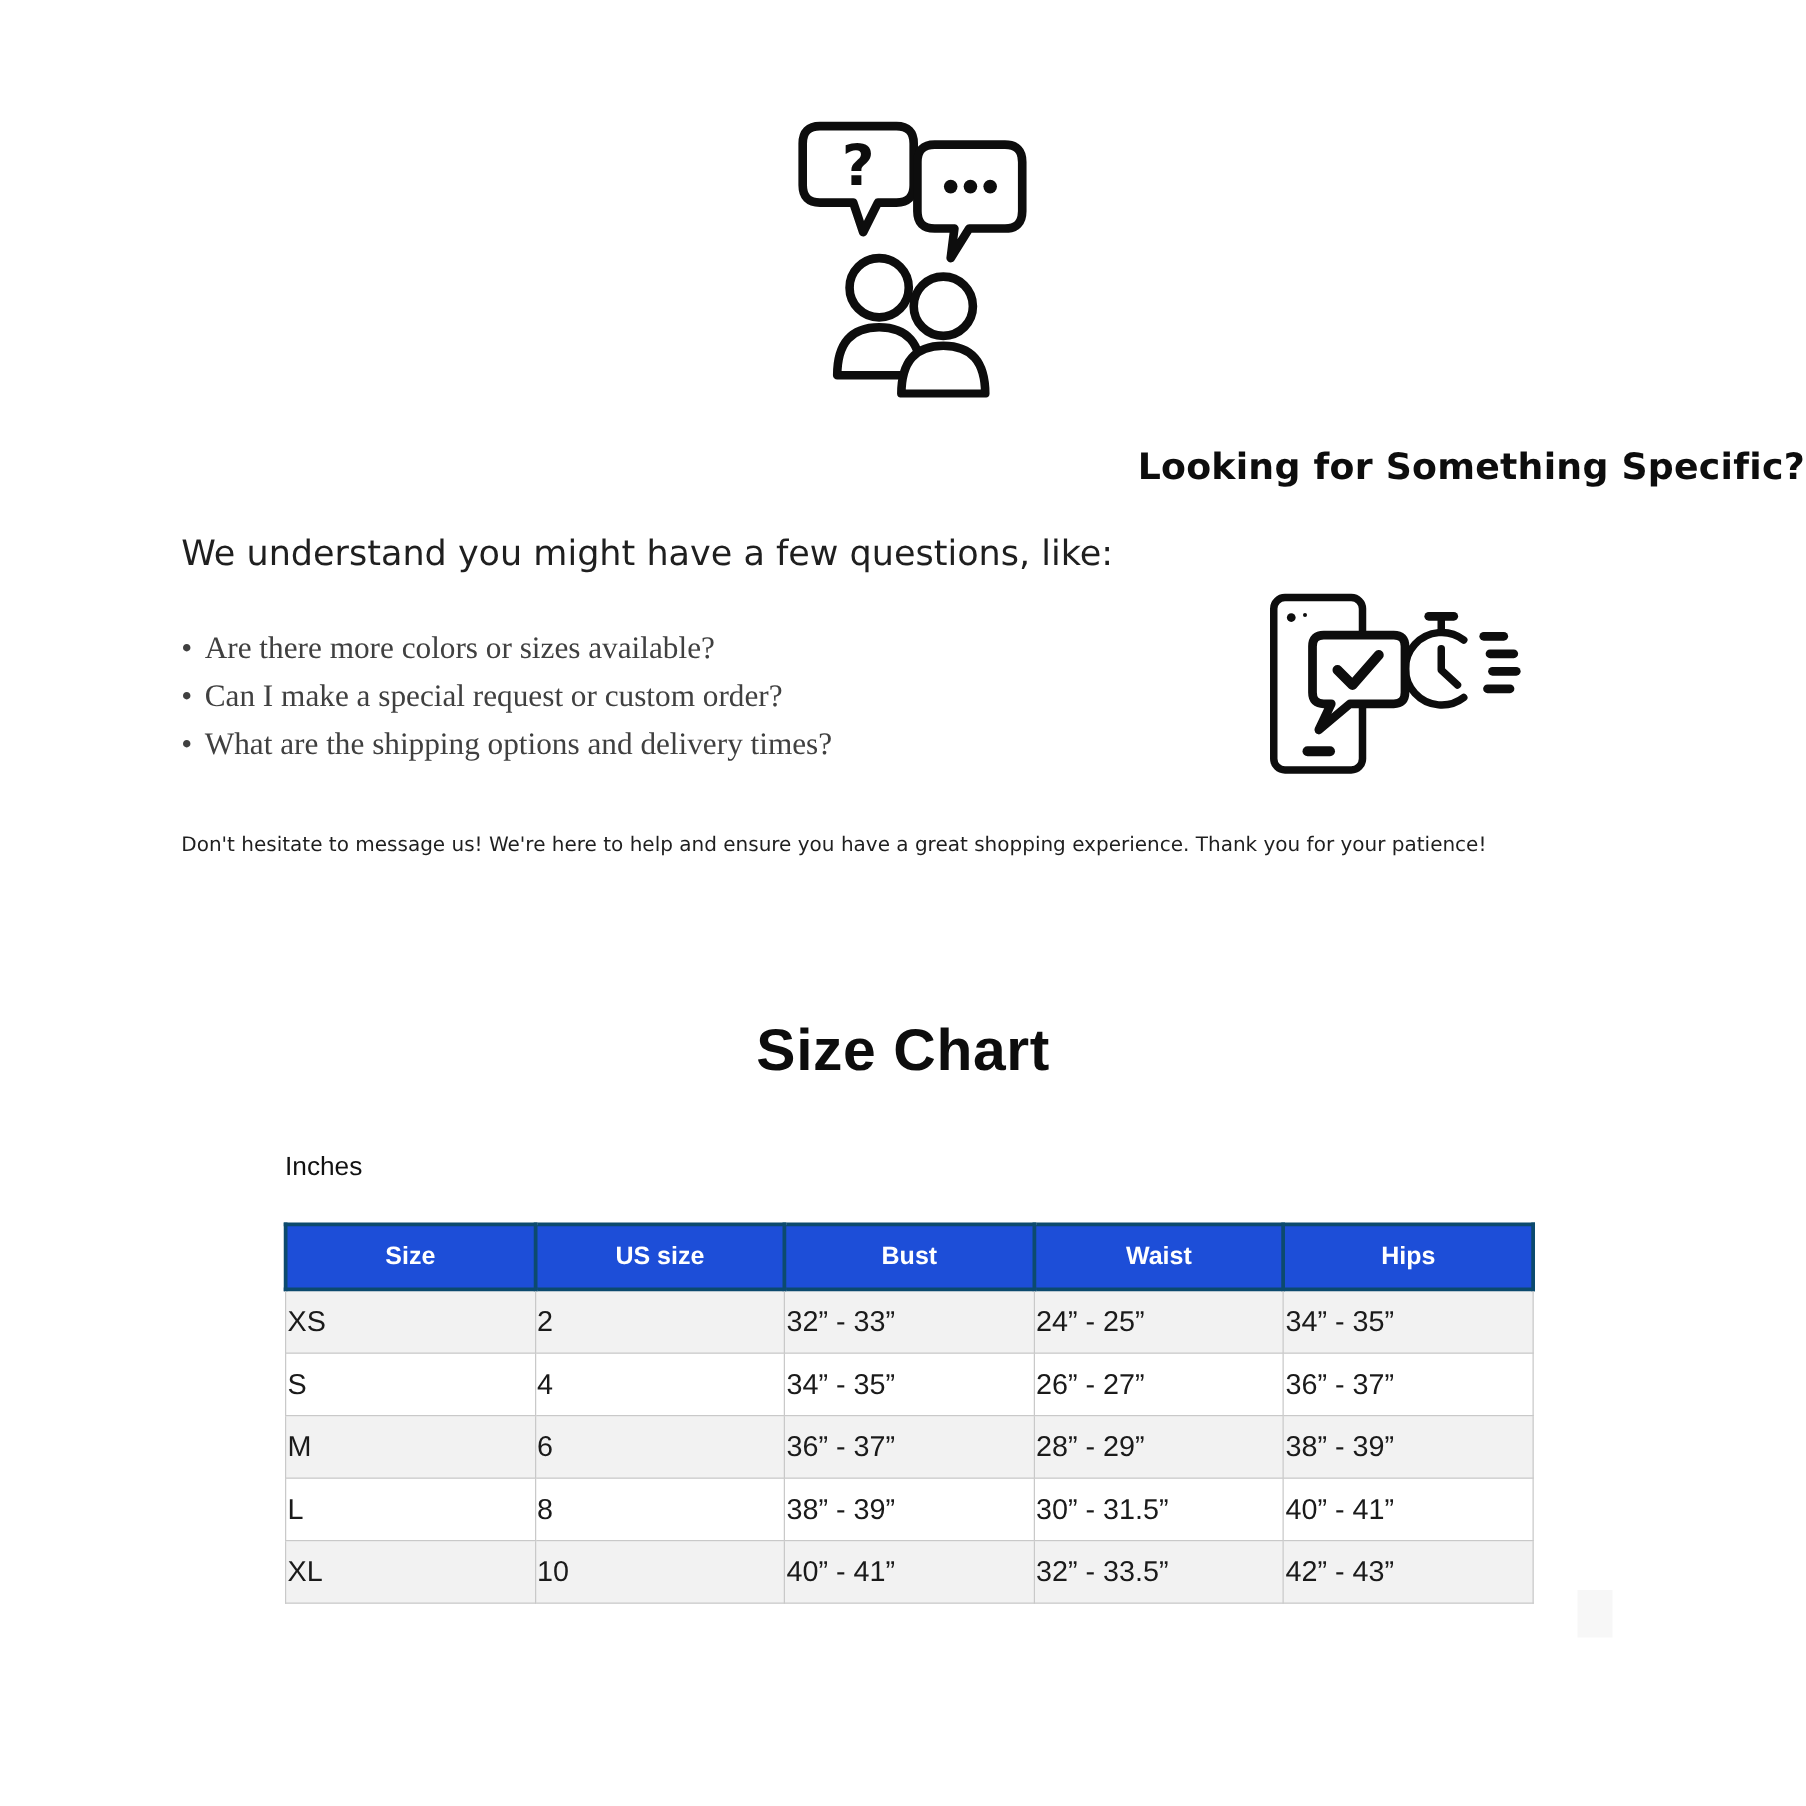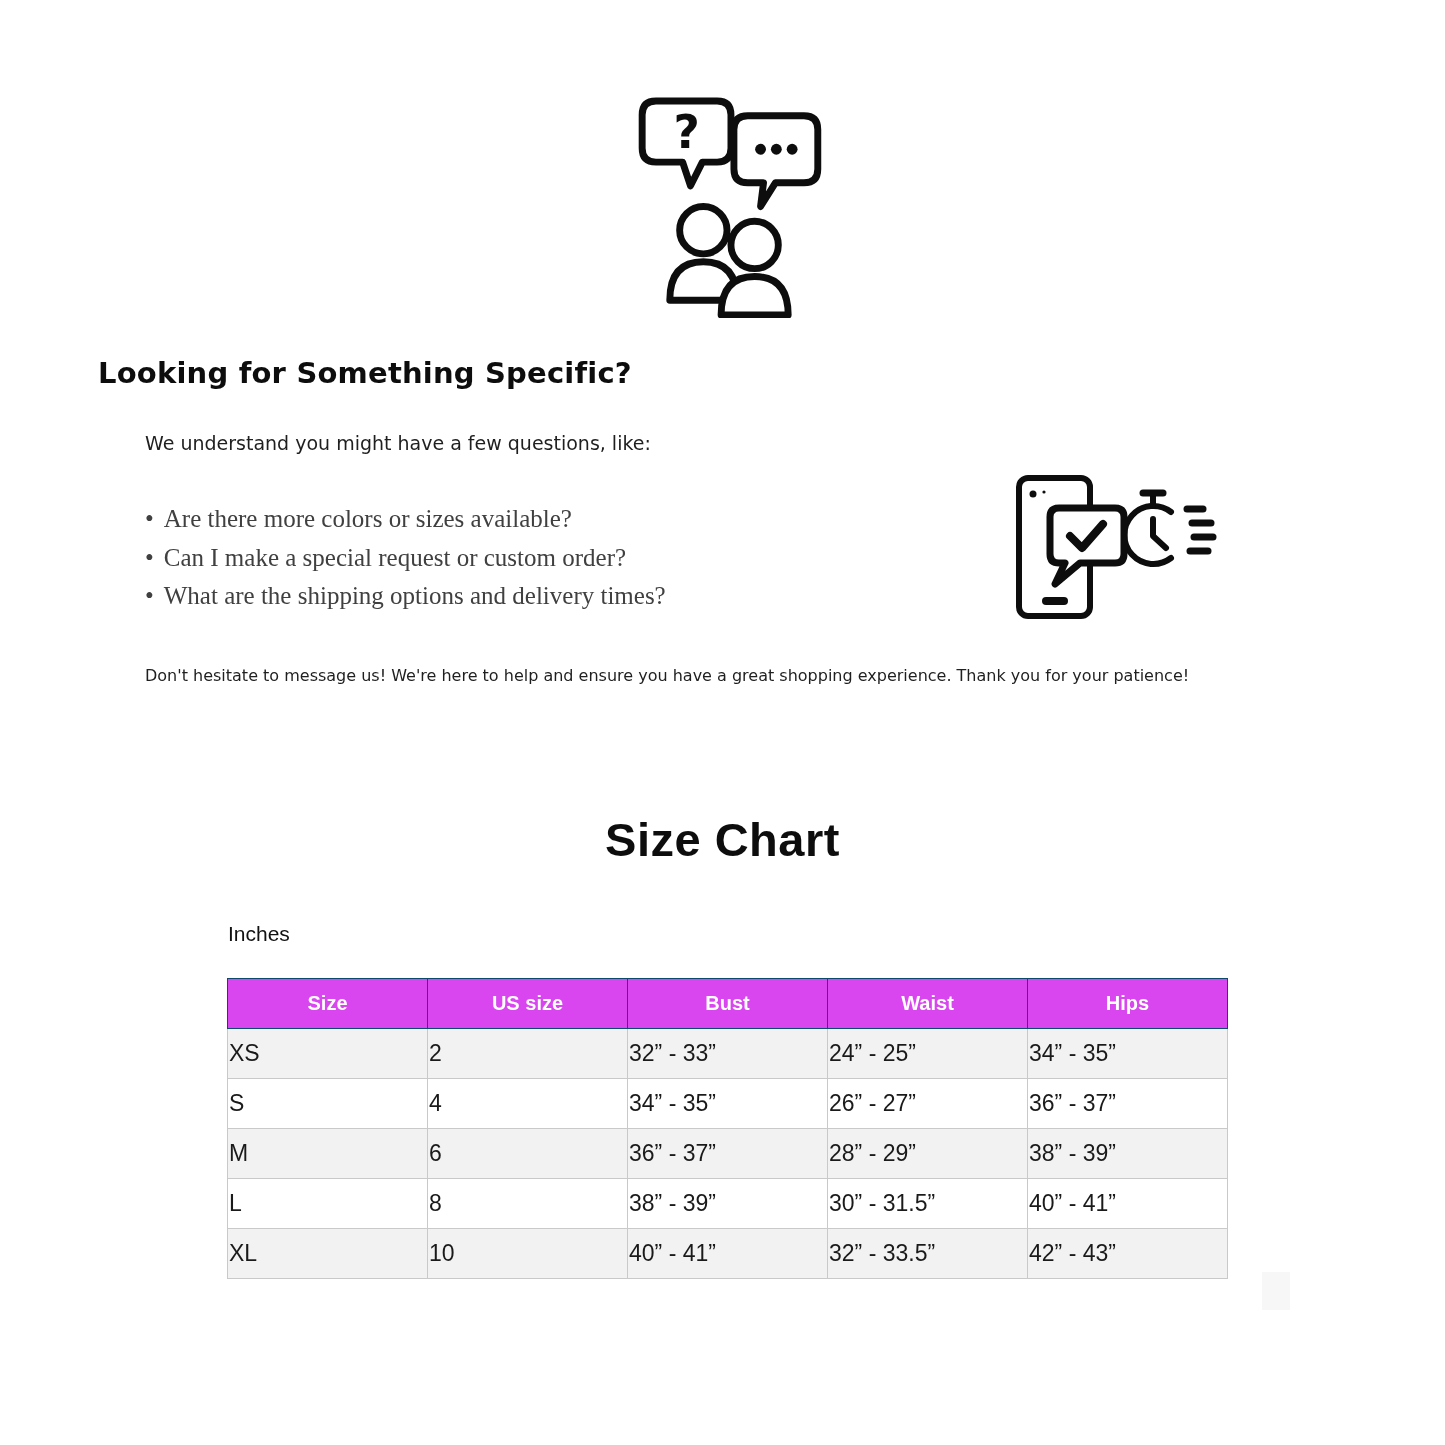--- a/index.html
+++ b/index.html
@@ -13,28 +13,28 @@
   }
   .abs { position: absolute; }
 
   
   .help-icon { left: 628px; top: 96px; width: 200px; height: 222px; }
   .help-icon svg, .response-icon svg { width: 100%; height: 100%; display: block; }
 
   
   .help-heading {
     left: 98px; top: 356px; width: 1346px;
-    text-align: left;
+    text-align: right;
     font-size: 29px; font-weight: 700;
     color: #0d0d0d;
     letter-spacing: 0.2px;
   }
   .intro-text {
     left: 145px; top: 424px; width: 900px;
-    font-size: 19px; line-height: 38px; color: #1f1f1f;
+    font-size: 28px; line-height: 38px; color: #1f1f1f;
   }
   .bullet-list { left: 145px; top: 500px; width: 860px; }
   .bullet-line { font-size: 25px; line-height: 38.5px; color: #404040; font-family: Liberation Serif, serif; }
   .bullet-char { margin-right: 10px; }
   .closing-text {
     left: 145px; top: 657px; width: 1145px;
     font-size: 16px; line-height: 38.5px; color: #1f1f1f;
   }
 
   
@@ -55,25 +55,25 @@
   }
   table.size-table {
     position: absolute;
     left: 227px; top: 978px;
     width: 1001px;
     border-collapse: collapse;
     font-family: "Liberation Sans", sans-serif;
     table-layout: fixed;
   }
   .size-table th {
-    background: #d946ef;
+    background: #1d4ed8;
     color: #ffffff;
     font-size: 20px; font-weight: 700;
     height: 47px;
-    border: 1px solid #0c4a6e;
+    border: 3px solid #0c4a6e;
   }
   .size-table td {
     font-size: 23px; color: #1a1a1a;
     height: 47px;
     border: 1px solid #c9c9c9;
     background: #ffffff;
   }
   .size-table tbody tr:nth-child(odd) td { background: #f2f2f2; }
 
   

